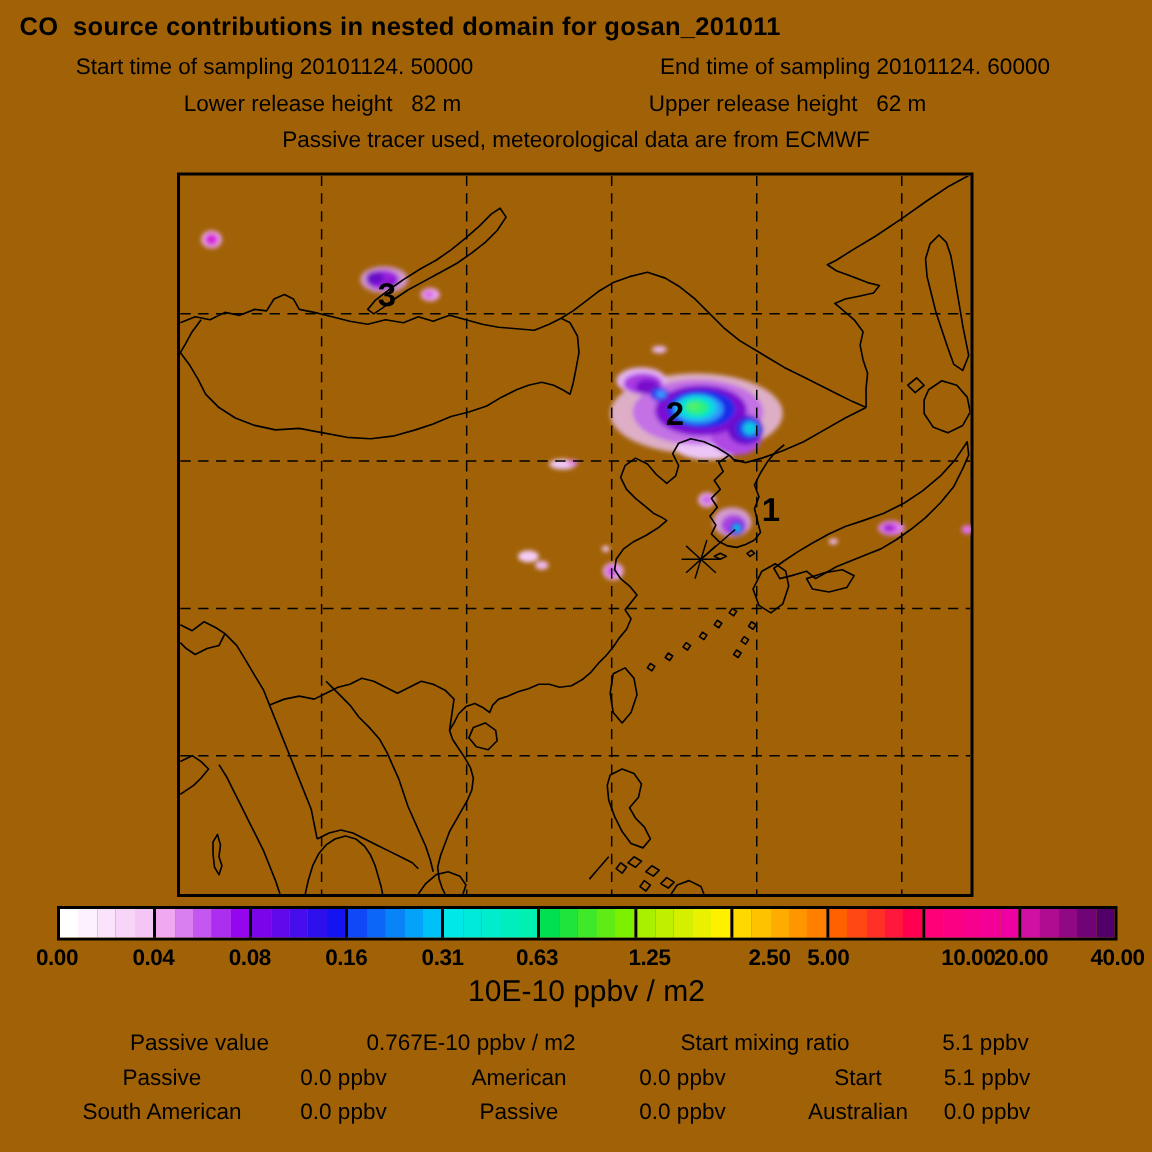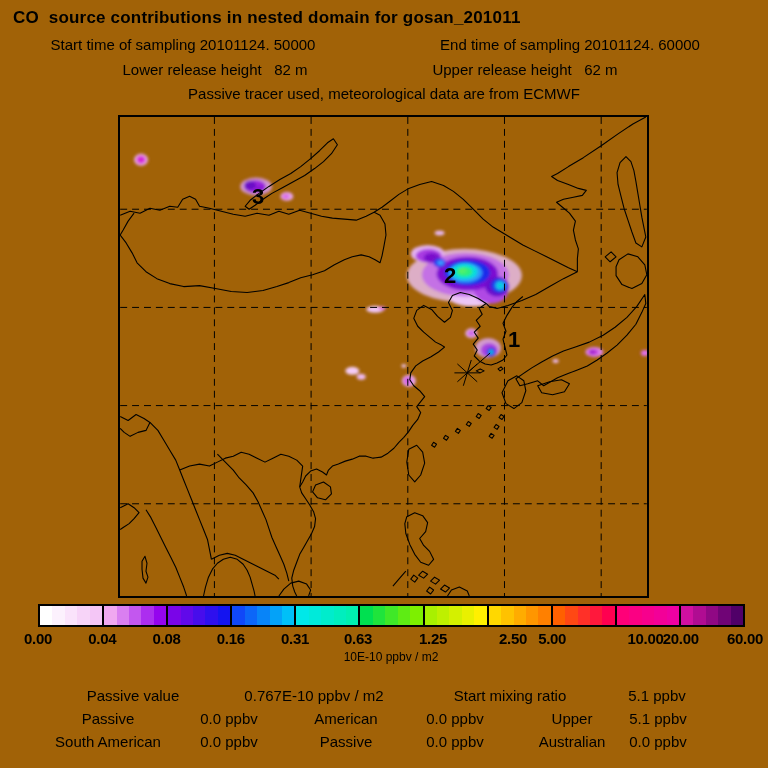--- a/index.html
+++ b/index.html
@@ -14,21 +14,21 @@
   .region-label{position:absolute;font-size:22px;font-weight:bold;line-height:1;
                 transform:translate(-50%,-50%);}
   #cbar{position:absolute;left:38px;top:604px;width:707px;height:23px;
         border:2px solid #000;box-sizing:border-box;display:flex;}
   .cseg{flex:1;display:flex;border-left:2px solid #000;}
   .cseg:first-child{border-left:none;}
   .ccell{flex:1;}
   #cticks{position:absolute;left:38px;top:630px;width:707px;height:18px;}
   .ctick{position:absolute;top:0;transform:translateX(-50%);
          font-size:15px;font-weight:bold;letter-spacing:-.3px;}
-  #cunits{position:absolute;left:391px;top:650px;transform:translateX(-50%);font-size:12px;}
+  #cunits{position:absolute;left:391px;top:650px;transform:translateX(-50%);font-size:20px;}
   .stat{position:absolute;font-size:15px;white-space:pre;transform:translateX(-50%);}
 </style>
 </head>
 <body>
 
 <div class="page">
 
   <div class="title">CO  source contributions in nested domain for gosan_201011</div>
   <div class="hline" style="left:183px;top:36px">Start time of sampling 20101124. 50000</div>
   <div class="hline" style="left:570px;top:36px">End time of sampling 20101124. 60000</div>
@@ -237,34 +237,34 @@
       <div class="ctick" style="left: 64.2727px;">0.04</div>
       <div class="ctick" style="left: 128.545px;">0.08</div>
       <div class="ctick" style="left: 192.818px;">0.16</div>
       <div class="ctick" style="left: 257.091px;">0.31</div>
       <div class="ctick" style="left: 304px; margin-left: 16px;">0.63</div>
       <div class="ctick" style="left: 395px;">1.25</div>
       <div class="ctick" style="left: 475px;">2.50</div>
       <div class="ctick" style="left: 514.182px;">5.00</div>
       <div class="ctick" style="left: 578.455px; margin-left: 29px;">10.00</div>
       <div class="ctick" style="left: 642.727px;">20.00</div>
-      <div class="ctick" style="left: 707px;">60.00</div>
+      <div class="ctick" style="left: 707px;">40.00</div>
     </div>
   <div id="cunits">10E-10 ppbv / m2</div>
 
   <div class="stat" style="left:133px;top:687px">Passive value</div>
   <div class="stat" style="left:314px;top:687px">0.767E-10 ppbv / m2</div>
   <div class="stat" style="left:510px;top:687px">Start mixing ratio</div>
   <div class="stat" style="left:657px;top:687px">5.1 ppbv</div>
   <div id="statrows">
       <div class="stat" style="left: 108px; top: 710px;">Passive</div>
       <div class="stat" style="left: 229px; top: 710px;">0.0 ppbv</div>
       <div class="stat" style="left: 346px; top: 710px;">American</div>
       <div class="stat" style="left: 455px; top: 710px;">0.0 ppbv</div>
-      <div class="stat" style="left: 572px; top: 710px;">Upper</div>
+      <div class="stat" style="left: 572px; top: 710px;">Start</div>
       <div class="stat" style="left: 658px; top: 710px;">5.1 ppbv</div>
       <div class="stat" style="left: 108px; top: 733px;">South American</div>
       <div class="stat" style="left: 229px; top: 733px;">0.0 ppbv</div>
       <div class="stat" style="left: 346px; top: 733px;">Passive</div>
       <div class="stat" style="left: 455px; top: 733px;">0.0 ppbv</div>
       <div class="stat" style="left: 572px; top: 733px;">Australian</div>
       <div class="stat" style="left: 658px; top: 733px;">0.0 ppbv</div>
     </div>
 
 </div>

